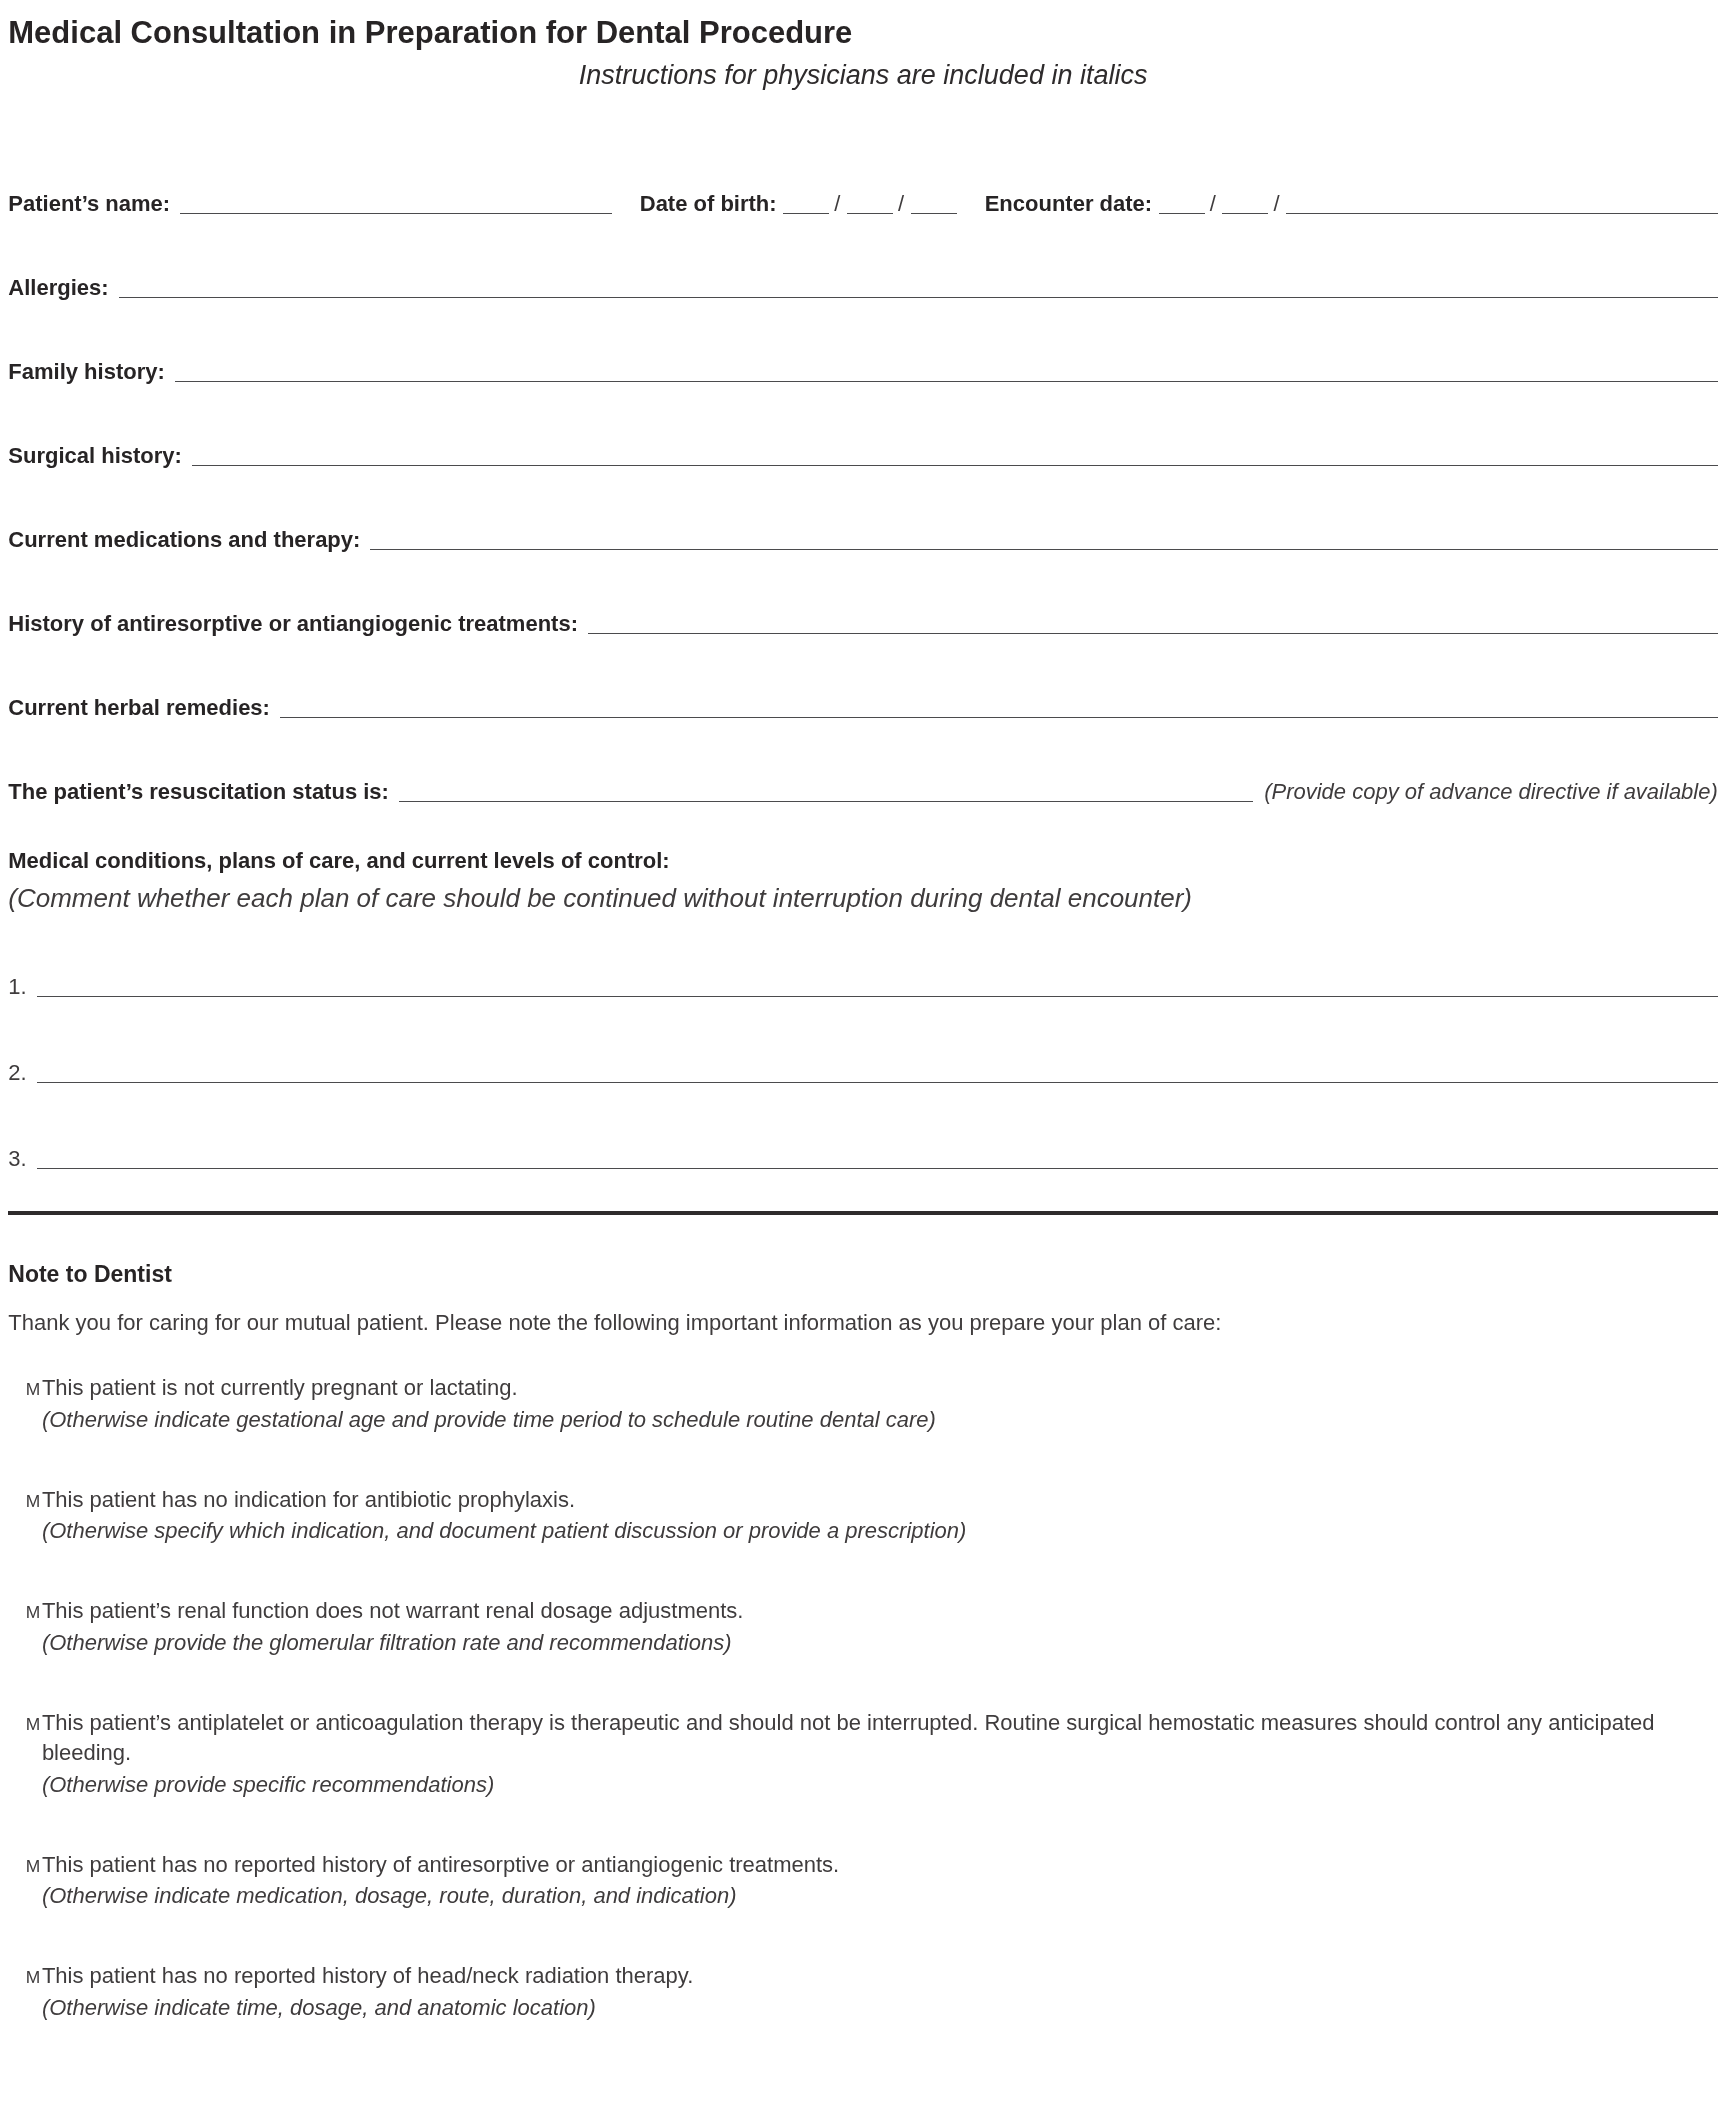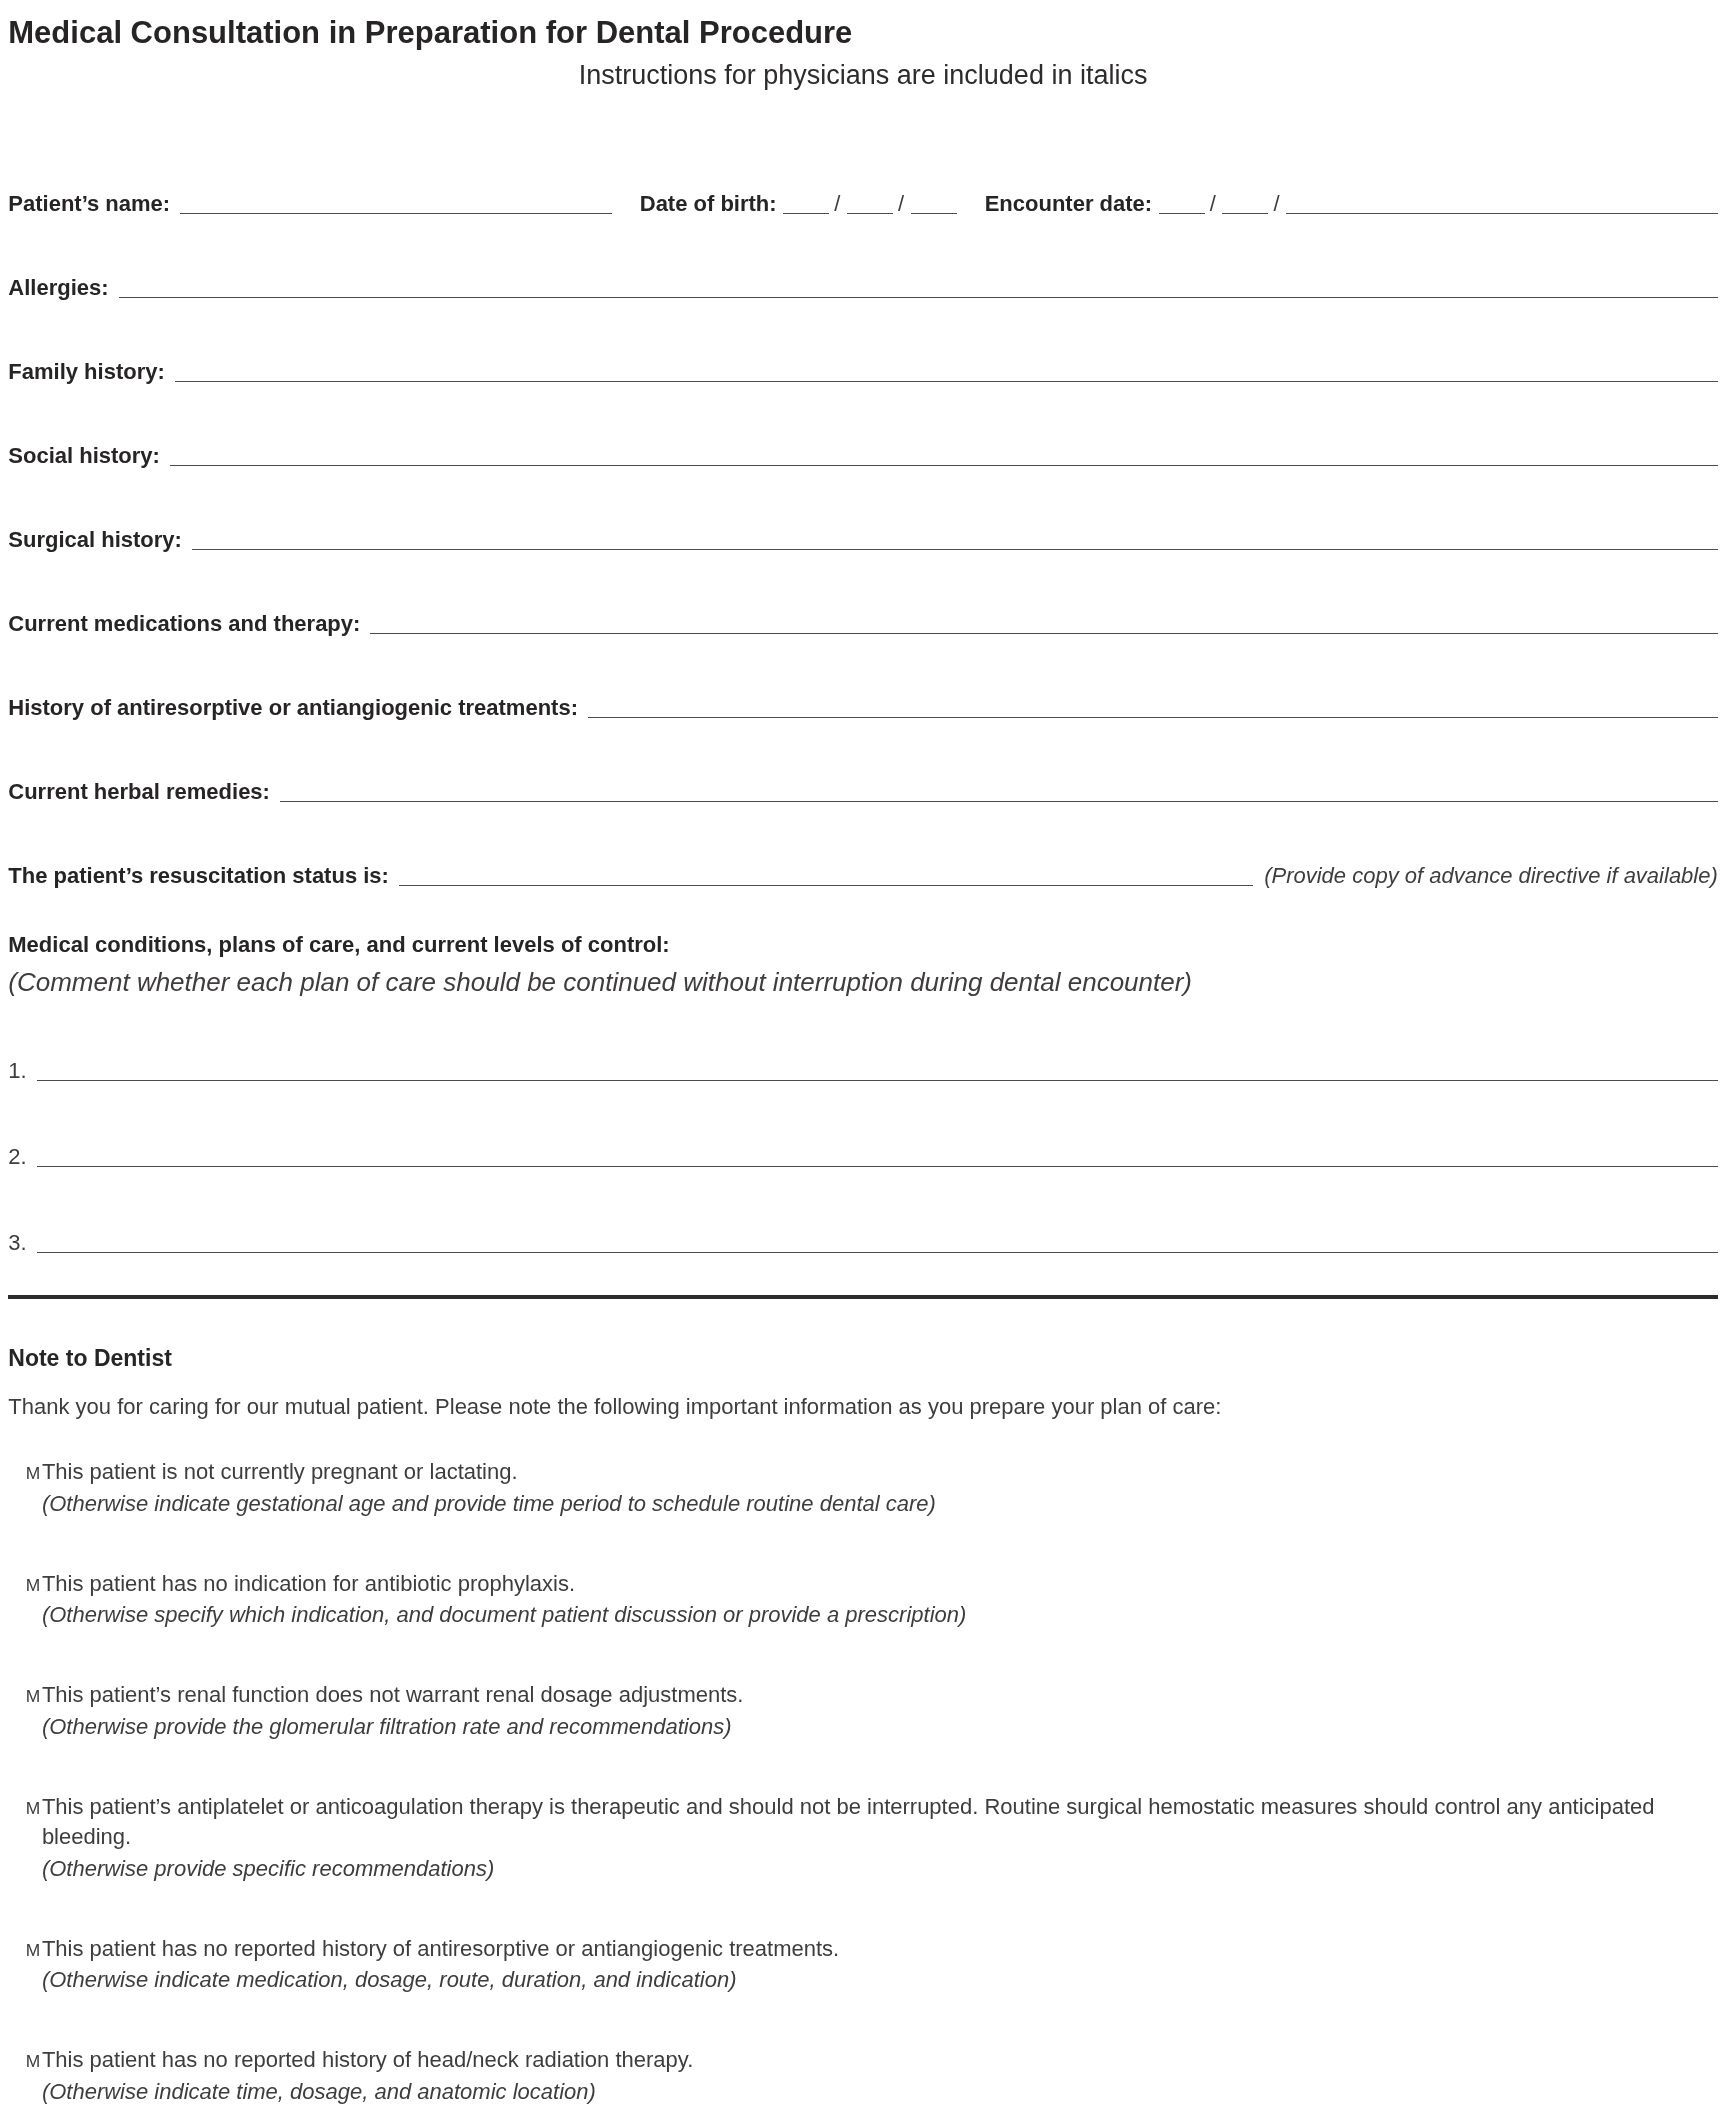--- a/index.html
+++ b/index.html
@@ -10,21 +10,21 @@
     color:#3f3c3d;
     overflow:hidden;
   }
   .page { padding:15px 13.2px 0 8.3px; }
 
   .title {
     font-size:31px; font-weight:700; color:#272425;
     line-height:36px;
   }
   .subtitle {
-    font-size:27px; font-weight:400; text-align:center;
+    font-size:27px; font-style:italic; font-weight:400; text-align:center;
     color:#2e2b2c; margin-top:8.3px; line-height:33px;
   }
 
   .row {
     display:flex; align-items:flex-end;
     font-size:22px; line-height:28px;
     margin-top:56px;
   }
   .row.first { margin-top:98px; }
   .label { font-weight:700; color:#272425; white-space:nowrap; }
@@ -109,24 +109,20 @@
   <div class="row">
     <span class="label">Allergies:</span>
     <span class="line grow"></span>
   </div>
 
   <div class="row">
     <span class="label">Family history:</span>
     <span class="line grow"></span>
   </div>
 
-  <div class="row">
-    <span class="label">Social history:</span>
-    <span class="line grow"></span>
-  </div>
 
   <div class="row">
     <span class="label">Surgical history:</span>
     <span class="line grow"></span>
   </div>
 
   <div class="row">
     <span class="label">Current medications and therapy:</span>
     <span class="line grow"></span>
   </div>

